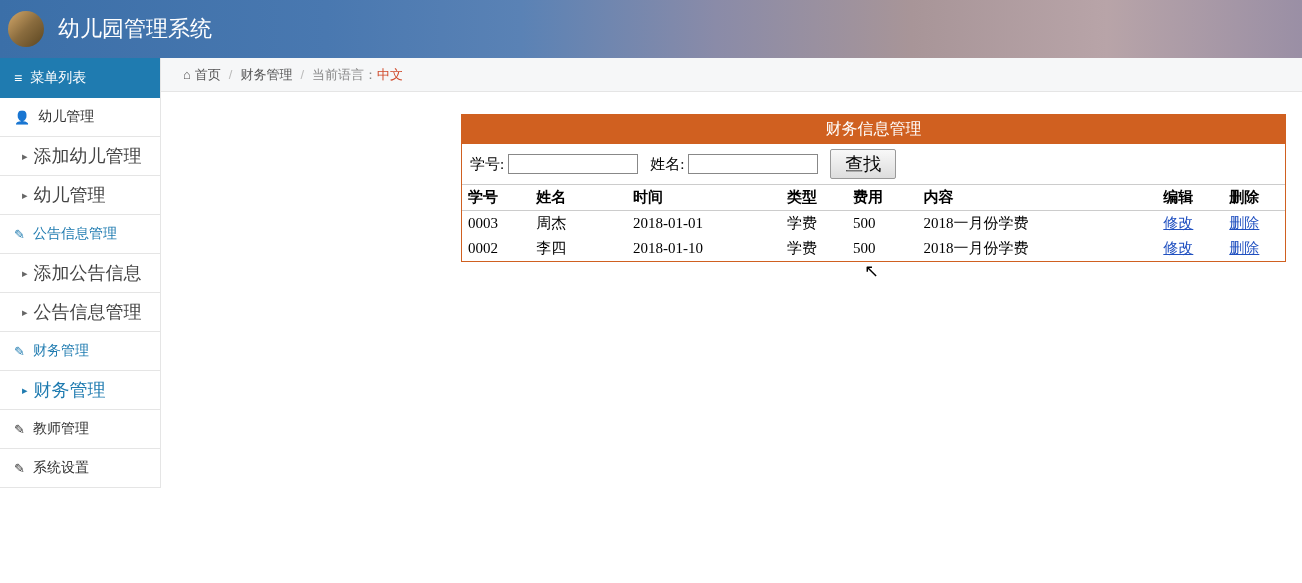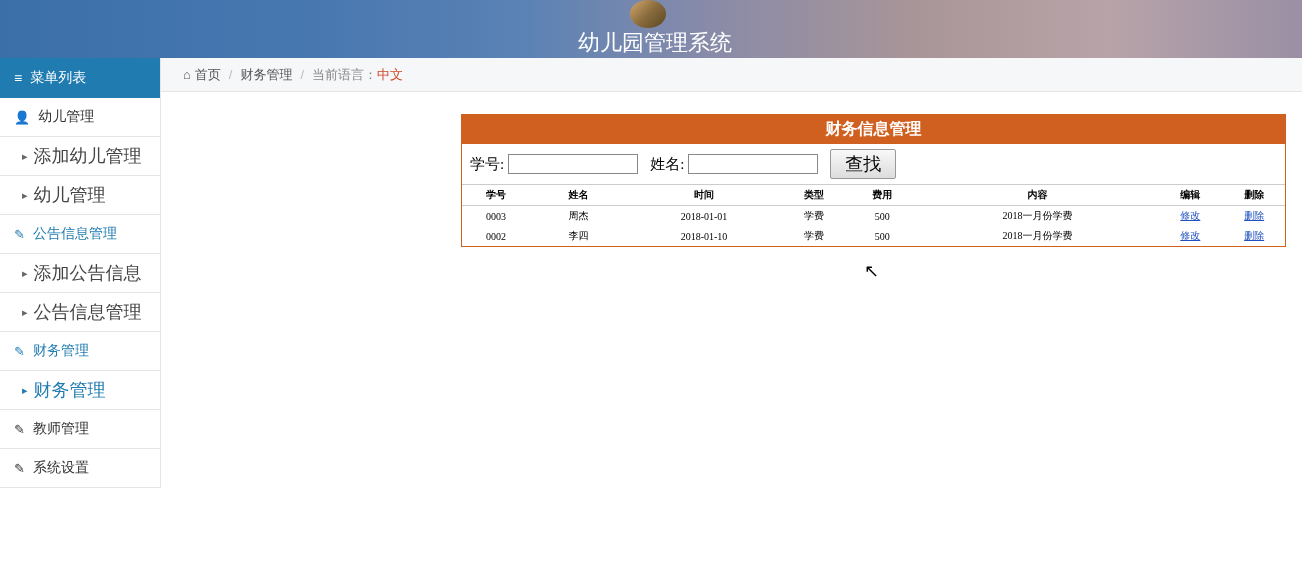--- a/index.html
+++ b/index.html
@@ -5,21 +5,20 @@
 * { margin: 0; padding: 0; box-sizing: border-box; }
 body { font-family: "Microsoft YaHei", Arial, sans-serif; font-size: 14px; background: #fff; }
 
 .header {
   height: 58px;
   background: linear-gradient(90deg, #3b6fa8 0%, #4978b0 25%, #5a82b5 40%, #8a8ba8 55%, #a89598 70%, #b8a4a8 85%, #9a8fa5 100%);
   display: flex;
   align-items: center;
   padding-left: 8px;
   color: #fff;
-  flex-direction: column;
 }
 .avatar {
   width: 36px; height: 36px; border-radius: 50%;
   background: linear-gradient(135deg,#d4a86a 0%, #8a6c3e 50%, #5a4520 100%);
   margin-right: 14px;
 }
 .app-title { font-size: 22px; font-weight: normal; }
 
 .layout { display: flex; }
 
@@ -73,21 +72,21 @@
 .breadcrumb .lang-label { color:#888; }
 .breadcrumb .lang-value { color: #d04a2a; }
 
 .content { padding: 22px 16px 0 300px; }
 
 .panel { border: 1px solid #d06020; }
 .panel-title {
   background: #d06020;
   color: #fff;
   text-align: center;
-  font-weight: bold;
+  font-weight: normal;
   font-size: 16px;
   padding: 4px 0;
   font-family: SimSun, serif;
 }
 .search-bar {
   padding: 5px 8px;
   display: flex; align-items: center;
   font-family: SimSun, serif;
   font-size: 15px;
   border-bottom: 1px solid #ccc;
@@ -104,24 +103,24 @@
   border: 1px solid #999;
   background: linear-gradient(#f8f8f8,#ddd);
   font-family: inherit;
   font-size: 18px;
   cursor: pointer;
   border-radius: 2px;
 }
 
 .table { width: 100%; border-collapse: collapse; }
 .table th, .table td {
-  text-align: center;
+  text-align: left;
   padding: 3px 6px;
   font-family: SimSun, serif;
-  font-size: 10px;
+  font-size: 15px;
 }
 .table th { font-weight: bold; border-bottom: 1px solid #ccc; }
 .table td a { color: #2050c0; text-decoration: underline; cursor:pointer; }
 
 .col-id{width:62px;} .col-name{width:88px;} .col-time{width:140px;}
 .col-type{width:60px;} .col-fee{width:64px;} .col-content{width:218px;}
 .col-edit{width:60px; text-align:right;} .col-del{width:56px; padding-left:18px;}
 
 .cursor-img { position:absolute; left:864px; top:260px; pointer-events:none; font-size:18px; color:#000; }
 </style>

